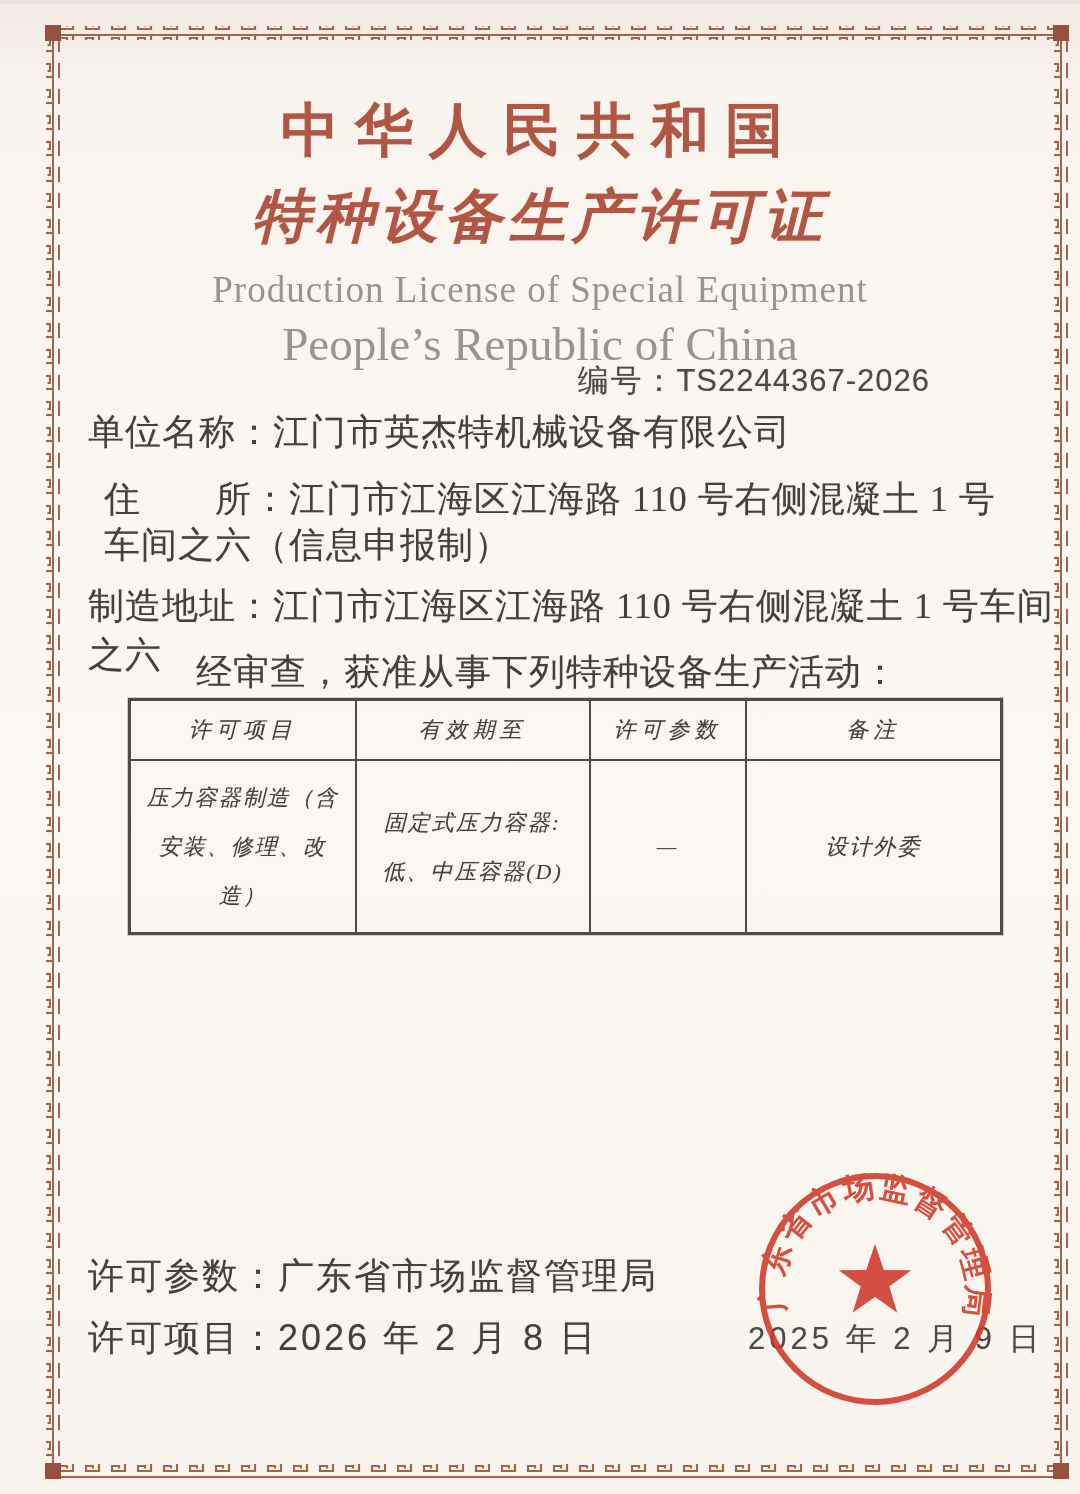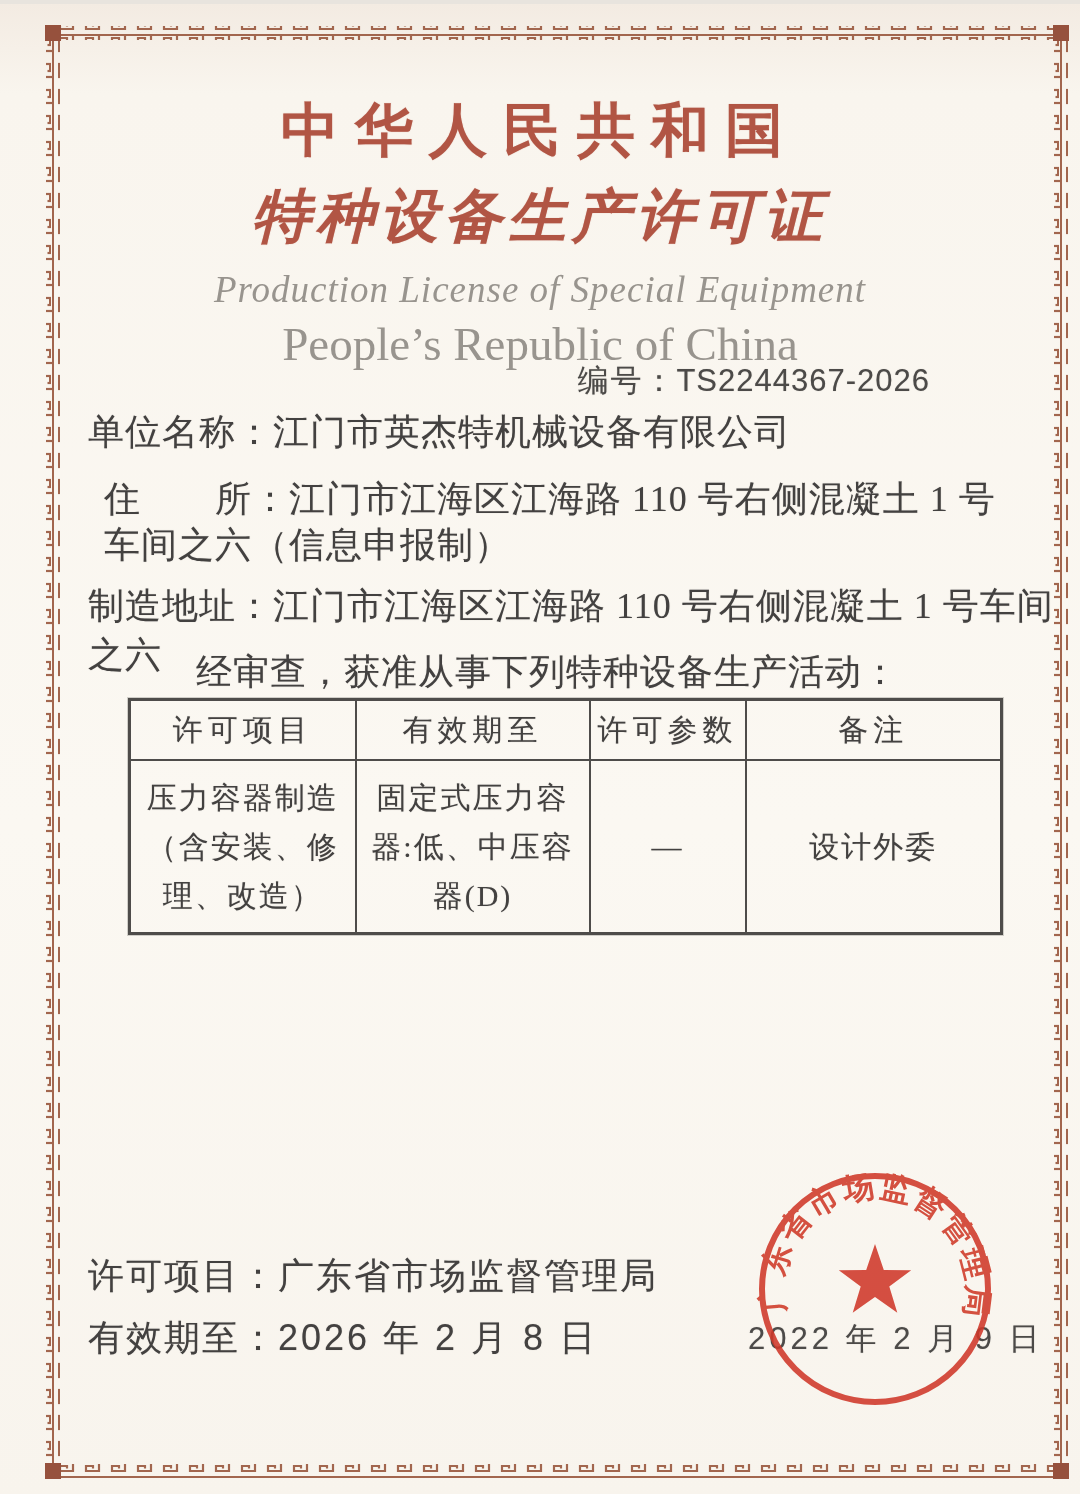--- a/index.html
+++ b/index.html
@@ -16,21 +16,21 @@
 
   .title-block{position:absolute;top:88px;left:0;width:1080px;text-align:center;}
   .title-cn1{
     font-size:58px;font-weight:700;color:#b15544;letter-spacing:16px;
     text-shadow:0 0 1px rgba(177,85,68,.45);white-space:nowrap;
   }
   .title-cn2{
     font-size:58px;font-weight:700;color:#b15544;letter-spacing:6px;margin-top:8px;
     text-shadow:0 0 1px rgba(177,85,68,.45);white-space:nowrap;font-style:italic;
   }
-  .title-en1{font-size:37px;color:#98948e;margin-top:12px;letter-spacing:1px;white-space:nowrap;font-style:italic;}
+  .title-en1{font-size:37px;color:#98948e;margin-top:12px;letter-spacing:1px;white-space:nowrap;}
   .title-en2{font-size:47px;color:#98948e;margin-top:6px;white-space:nowrap;}
 
   .license-line{
     position:absolute;top:356px;right:150px;
     font-size:31px;color:#4c4a48;letter-spacing:2px;
     text-shadow:0 0 1px rgba(70,68,66,.35);
   }
   .license-line .num{font-family:"Liberation Sans","DejaVu Sans",sans-serif;letter-spacing:1px;}
 
   .doc-text{
@@ -42,22 +42,23 @@
   .field-address{position:absolute;top:578px;left:88px;}
   .approval-line{position:absolute;top:644px;left:196px;}
 
   table.license-table{
     position:absolute;top:694px;left:128px;
     width:872px;border-collapse:collapse;table-layout:fixed;
     color:#434140;
   }
   table.license-table th,table.license-table td{
     border:2px solid #4e4c4a;text-align:center;vertical-align:middle;
-    font-weight:400;font-size:30px;
+    font-weight:400;font-size:22px;
     text-shadow:0 0 1px rgba(70,68,66,.3);
+    font-style:italic;
   }
   table.license-table{border:3px solid #4e4c4a;box-shadow:0 0 0 1px rgba(80,78,76,.25);}
   table.license-table th{height:56px;letter-spacing:5px;}
   table.license-table td{height:136px;line-height:49px;letter-spacing:2px;padding:12px 13px;}
   .col1{width:226px;}.col2{width:234px;}.col3{width:156px;}.col4{width:256px;}
 
   .footer-authority{position:absolute;top:1248px;left:88px;letter-spacing:2px;}
   .footer-valid{position:absolute;top:1310px;left:88px;letter-spacing:2px;}
   .date-sans{font-family:"Liberation Sans","DejaVu Sans",sans-serif;letter-spacing:3px;}
   .issue-date{
@@ -137,28 +138,28 @@
       <tr>
         <td>压力容器制造（含安装、修理、改造）</td>
         <td>固定式压力容器:低、中压容器(D)</td>
         <td>—</td>
         <td>设计外委</td>
       </tr>
     </tbody>
   </table>
 
   <div class="doc-text footer-authority">
-    <span>许可项目：</span><span>广东省市场监督管理局</span>
+    <span>许可参数：</span><span>广东省市场监督管理局</span>
   </div>
 
   <div class="doc-text footer-valid">
-    <span>有效期至：</span><span class="date-sans">2026 年 2 月 8 日</span>
+    <span>许可项目：</span><span class="date-sans">2026 年 2 月 8 日</span>
   </div>
 
-  <div class="issue-date">2022 年 2 月 9 日</div>
+  <div class="issue-date">2025 年 2 月 9 日</div>
 
   <svg class="seal" viewBox="-123 -123 246 246" xmlns="http://www.w3.org/2000/svg">
     <defs>
       <path id="sealArc" d="M -86.4 31.5 A 92 92 0 1 1 86.4 31.5" fill="none"></path>
     </defs>
     <circle cx="0" cy="0" r="113" fill="none" stroke="#d0382a" stroke-width="6"></circle>
     <g transform="rotate(6)">
       <text font-size="31" fill="#cf3a28" font-weight="700" font-family="Liberation Serif, DejaVu Serif, serif">
         <textPath href="#sealArc" startOffset="0" textLength="338" lengthAdjust="spacing">广东省市场监督管理局</textPath>
       </text>

